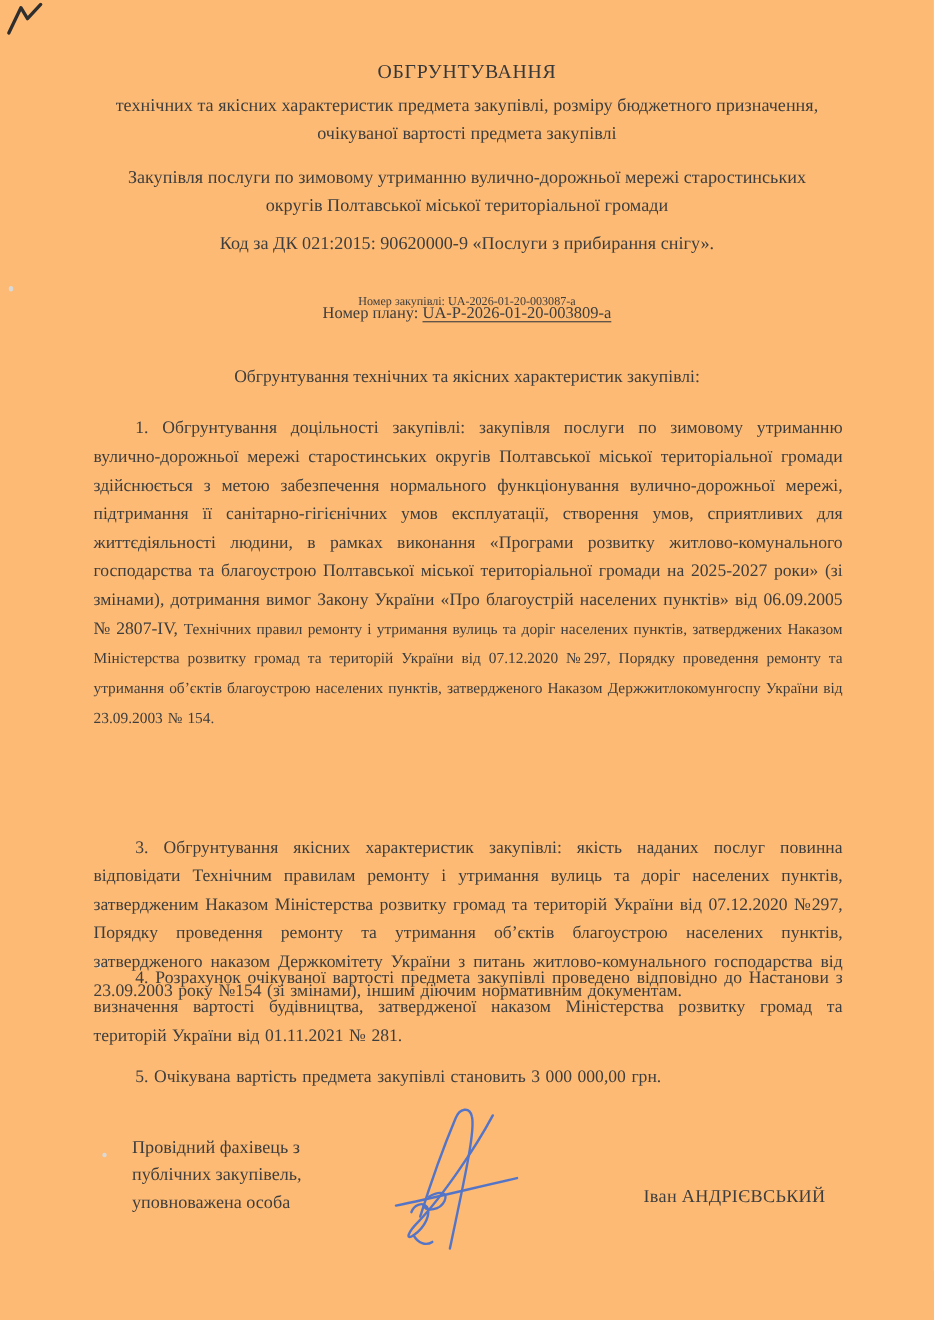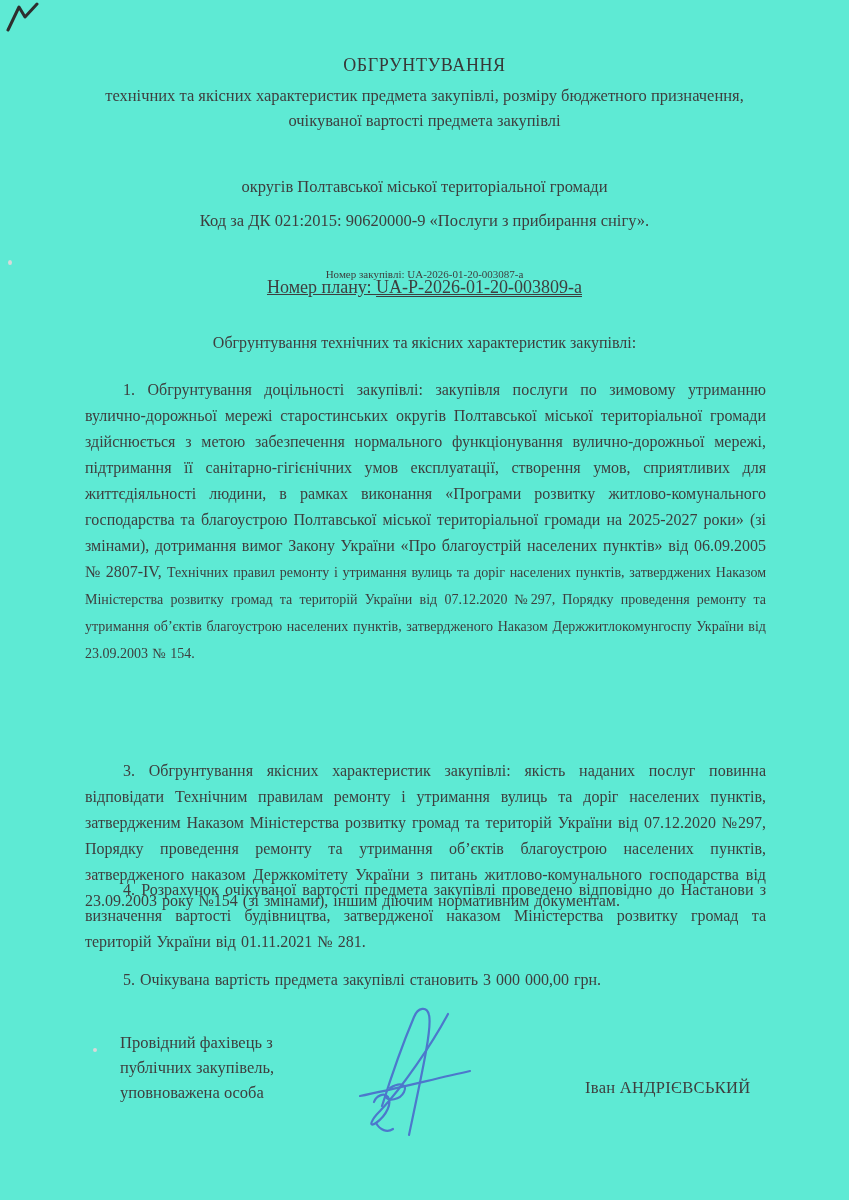--- a/index.html
+++ b/index.html
@@ -1,20 +1,20 @@
 <!DOCTYPE html>
 <html><head>
 <meta charset="utf-8">
 <style>
   html, body { margin: 0; padding: 0; background: #ffffff; }
   .page {
     position: relative;
     width: 849px;
     height: 1200px;
-    background: #5eead4;
+    background: #fdba74;
     font-family: "Liberation Serif", "DejaVu Serif", serif;
     color: #3e3e3e;
     overflow: hidden;
   }
   .center {
     position: absolute;
     left: 0;
     width: 100%;
     text-align: center;
   }
@@ -23,21 +23,21 @@
     font-size: 18px;
     letter-spacing: 0.6px;
     color: #383838;
   }
   .sub1 { top: 86px;  font-size: 16.5px; }
   .sub2 { top: 111px; font-size: 16.5px; }
   .subject1 { top: 151px; font-size: 16.5px; }
   .subject2 { top: 177px; font-size: 16.5px; }
   .code { top: 211px; font-size: 16.5px; }
   .num1 { top: 268px; font-size: 11px; }
-  .num2 { top: 277px; font-size: 18px; text-decoration: underline; }
+  .num2 { top: 277px; font-size: 15px; }
   .underlined { text-decoration: underline; text-underline-offset: 3px; }
   .section-heading { top: 334px; font-size: 16px; }
   .para {
     position: absolute;
     left: 85px;
     width: 681px;
     margin: 0;
     text-align: justify;
     text-indent: 38px;
     font-size: 16px;
@@ -96,20 +96,21 @@
   </svg>
 
   <div class="speck speck1"></div>
   <div class="speck speck2"></div>
   <div class="speck speck3"></div>
 
   <div class="center title">ОБГРУНТУВАННЯ</div>
   <div class="center sub1">технічних та якісних характеристик предмета закупівлі, розміру бюджетного призначення,</div>
   <div class="center sub2">очікуваної вартості предмета закупівлі</div>
 
+  <div class="center subject1">Закупівля послуги  по зимовому утриманню вулично-дорожньої мережі старостинських</div>
   <div class="center subject2">округів Полтавської міської територіальної громади</div>
 
   <div class="center code">Код за ДК 021:2015: 90620000-9 «Послуги з прибирання снігу».</div>
 
   <div class="center num1"><span>Номер закупівлі: </span><span>UA-2026-01-20-003087-a</span></div>
 
   <div class="center num2"><span>Номер плану: </span><span class="underlined">UA-P-2026-01-20-003809-a</span></div>
 
   <div class="center section-heading">Обгрунтування технічних та якісних характеристик закупівлі:</div>
 

